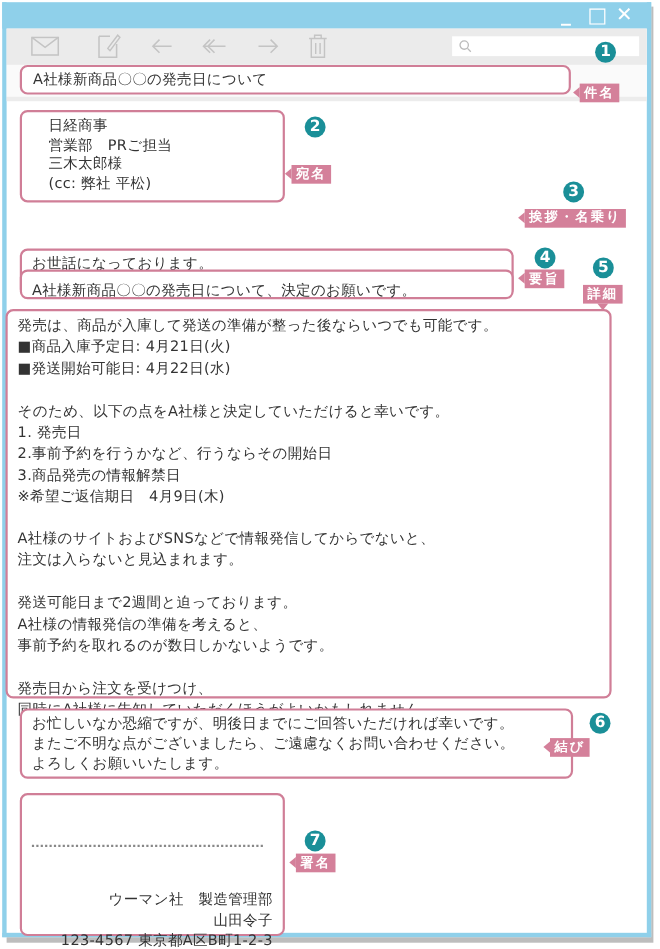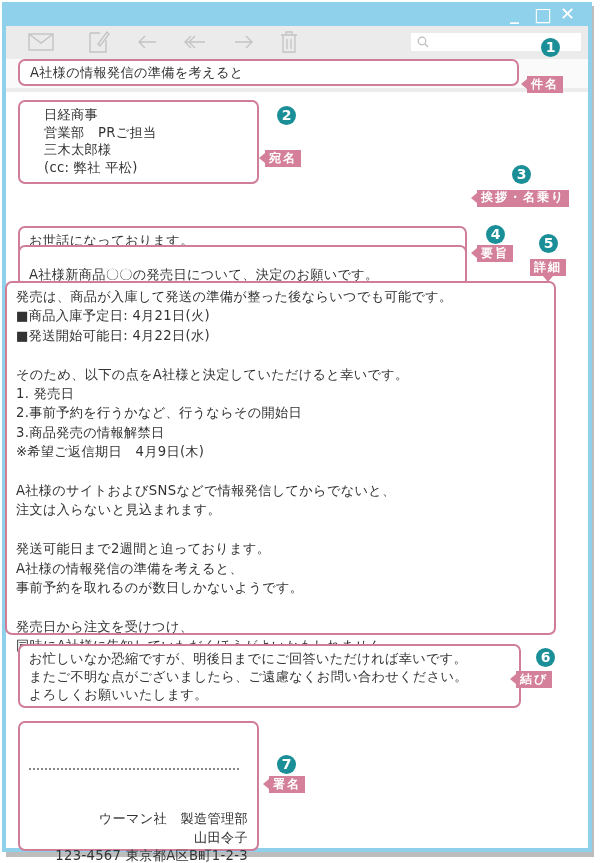--- a/index.html
+++ b/index.html
@@ -77,37 +77,37 @@
           <circle cx="5" cy="5" r="3.8" fill="none" stroke="#bbb" stroke-width="1.2"></circle>
           <path d="M8 8 L11 11" stroke="#bbb" stroke-width="1.2"></path>
         </svg>
     </div>
   </div>
 
   <div class="subject-row"></div>
   <div class="divider"></div>
 </div>
 
-<div class="box" style="left:18px; top:59px; width:501px; height:27px; padding:3px 10px; line-height:17px;">A社様の情報発信の準備を考えると</div>
+<div class="box" style="left:18px; top:59px; width:501px; height:27px; padding:3px 10px; line-height:17px;">A社様新商品〇〇の発売日について</div>
 <div class="num" style="left:541px; top:38px;">1</div>
 <div class="tag left" style="left:527px; top:64px;margin-top:12px;">件名</div>
 
 <div class="box" style="left:18px; top:100px; width:241px; height:84px; line-height:17.5px; padding:4px 24px;">日経商事
 営業部　PRご担当
 三木太郎様
 (cc: 弊社 平松)</div>
 <div class="num" style="left:277px; top:106px;">2</div>
 <div class="tag left" style="left:265px; top:150px;font-family:Liberation Serif, serif;">宛名</div>
 
 <div class="box" style="left:18px; top:190px; width:449px; height:44px; line-height:17px; padding:4px 9px;margin-top:36px;">お世話になっております。
 ウーマン社の山田です。</div>
 <div class="num" style="left:512px; top:165px;">3</div>
 <div class="tag left" style="left:477px; top:190px;font-family:Liberation Mono, monospace;">挨拶・名乗り</div>
 
-<div class="box" style="left:18px; top:245px; width:449px; height:27px; line-height:17px; padding:19px 9px;">A社様新商品〇〇の発売日について、決定のお願いです。</div>
+<div class="box" style="left:18px; top:245px; width:449px; height:27px; line-height:17px; padding:9px 9px;">A社様新商品〇〇の発売日について、決定のお願いです。</div>
 <div class="num" style="left:486px; top:225px;">4</div>
 <div class="tag left" style="left:477px; top:245px;">要旨</div>
 
 <div class="box" style="left:5px; top:281px; width:551px; height:354px; line-height:19.4px; padding:4px 9px;">発売は、商品が入庫して発送の準備が整った後ならいつでも可能です。
 ■商品入庫予定日: 4月21日(火)
 ■発送開始可能日: 4月22日(水)
 
 そのため、以下の点をA社様と決定していただけると幸いです。
 1. 発売日
 2.事前予約を行うかなど、行うならその開始日
@@ -123,21 +123,21 @@
 
 発売日から注文を受けつけ、
 同時にA社様に告知していただくほうがよいかもしれません。</div>
 <div class="num" style="left:539px; top:234px;">5</div>
 <div class="tag down" style="left:530px; top:259px;">詳細</div>
 
 <div class="box" style="left:18px; top:644px; width:503px; height:64px; line-height:18px; padding:4px 9px;">お忙しいなか恐縮ですが、明後日までにご回答いただければ幸いです。
 またご不明な点がございましたら、ご遠慮なくお問い合わせください。
 よろしくお願いいたします。</div>
 <div class="num" style="left:536px; top:648px;">6</div>
-<div class="tag left" style="left:516px; top:671px;">結び</div>
+<div class="tag left" style="left:500px; top:671px;">結び</div>
 
 <div class="box" style="left:18px; top:721px; width:241px; height:130px; padding:5px 9px; line-height:18.5px;text-align:right;">
   <div class="sig-dots"></div>
   <div style="white-space:pre;">ウーマン社　製造管理部
 山田令子
 123-4567 東京都A区B町1-2-3
 TEL:03-XXXX-XXXX
 MAIL:yamada@××.com</div>
   
 </div>

